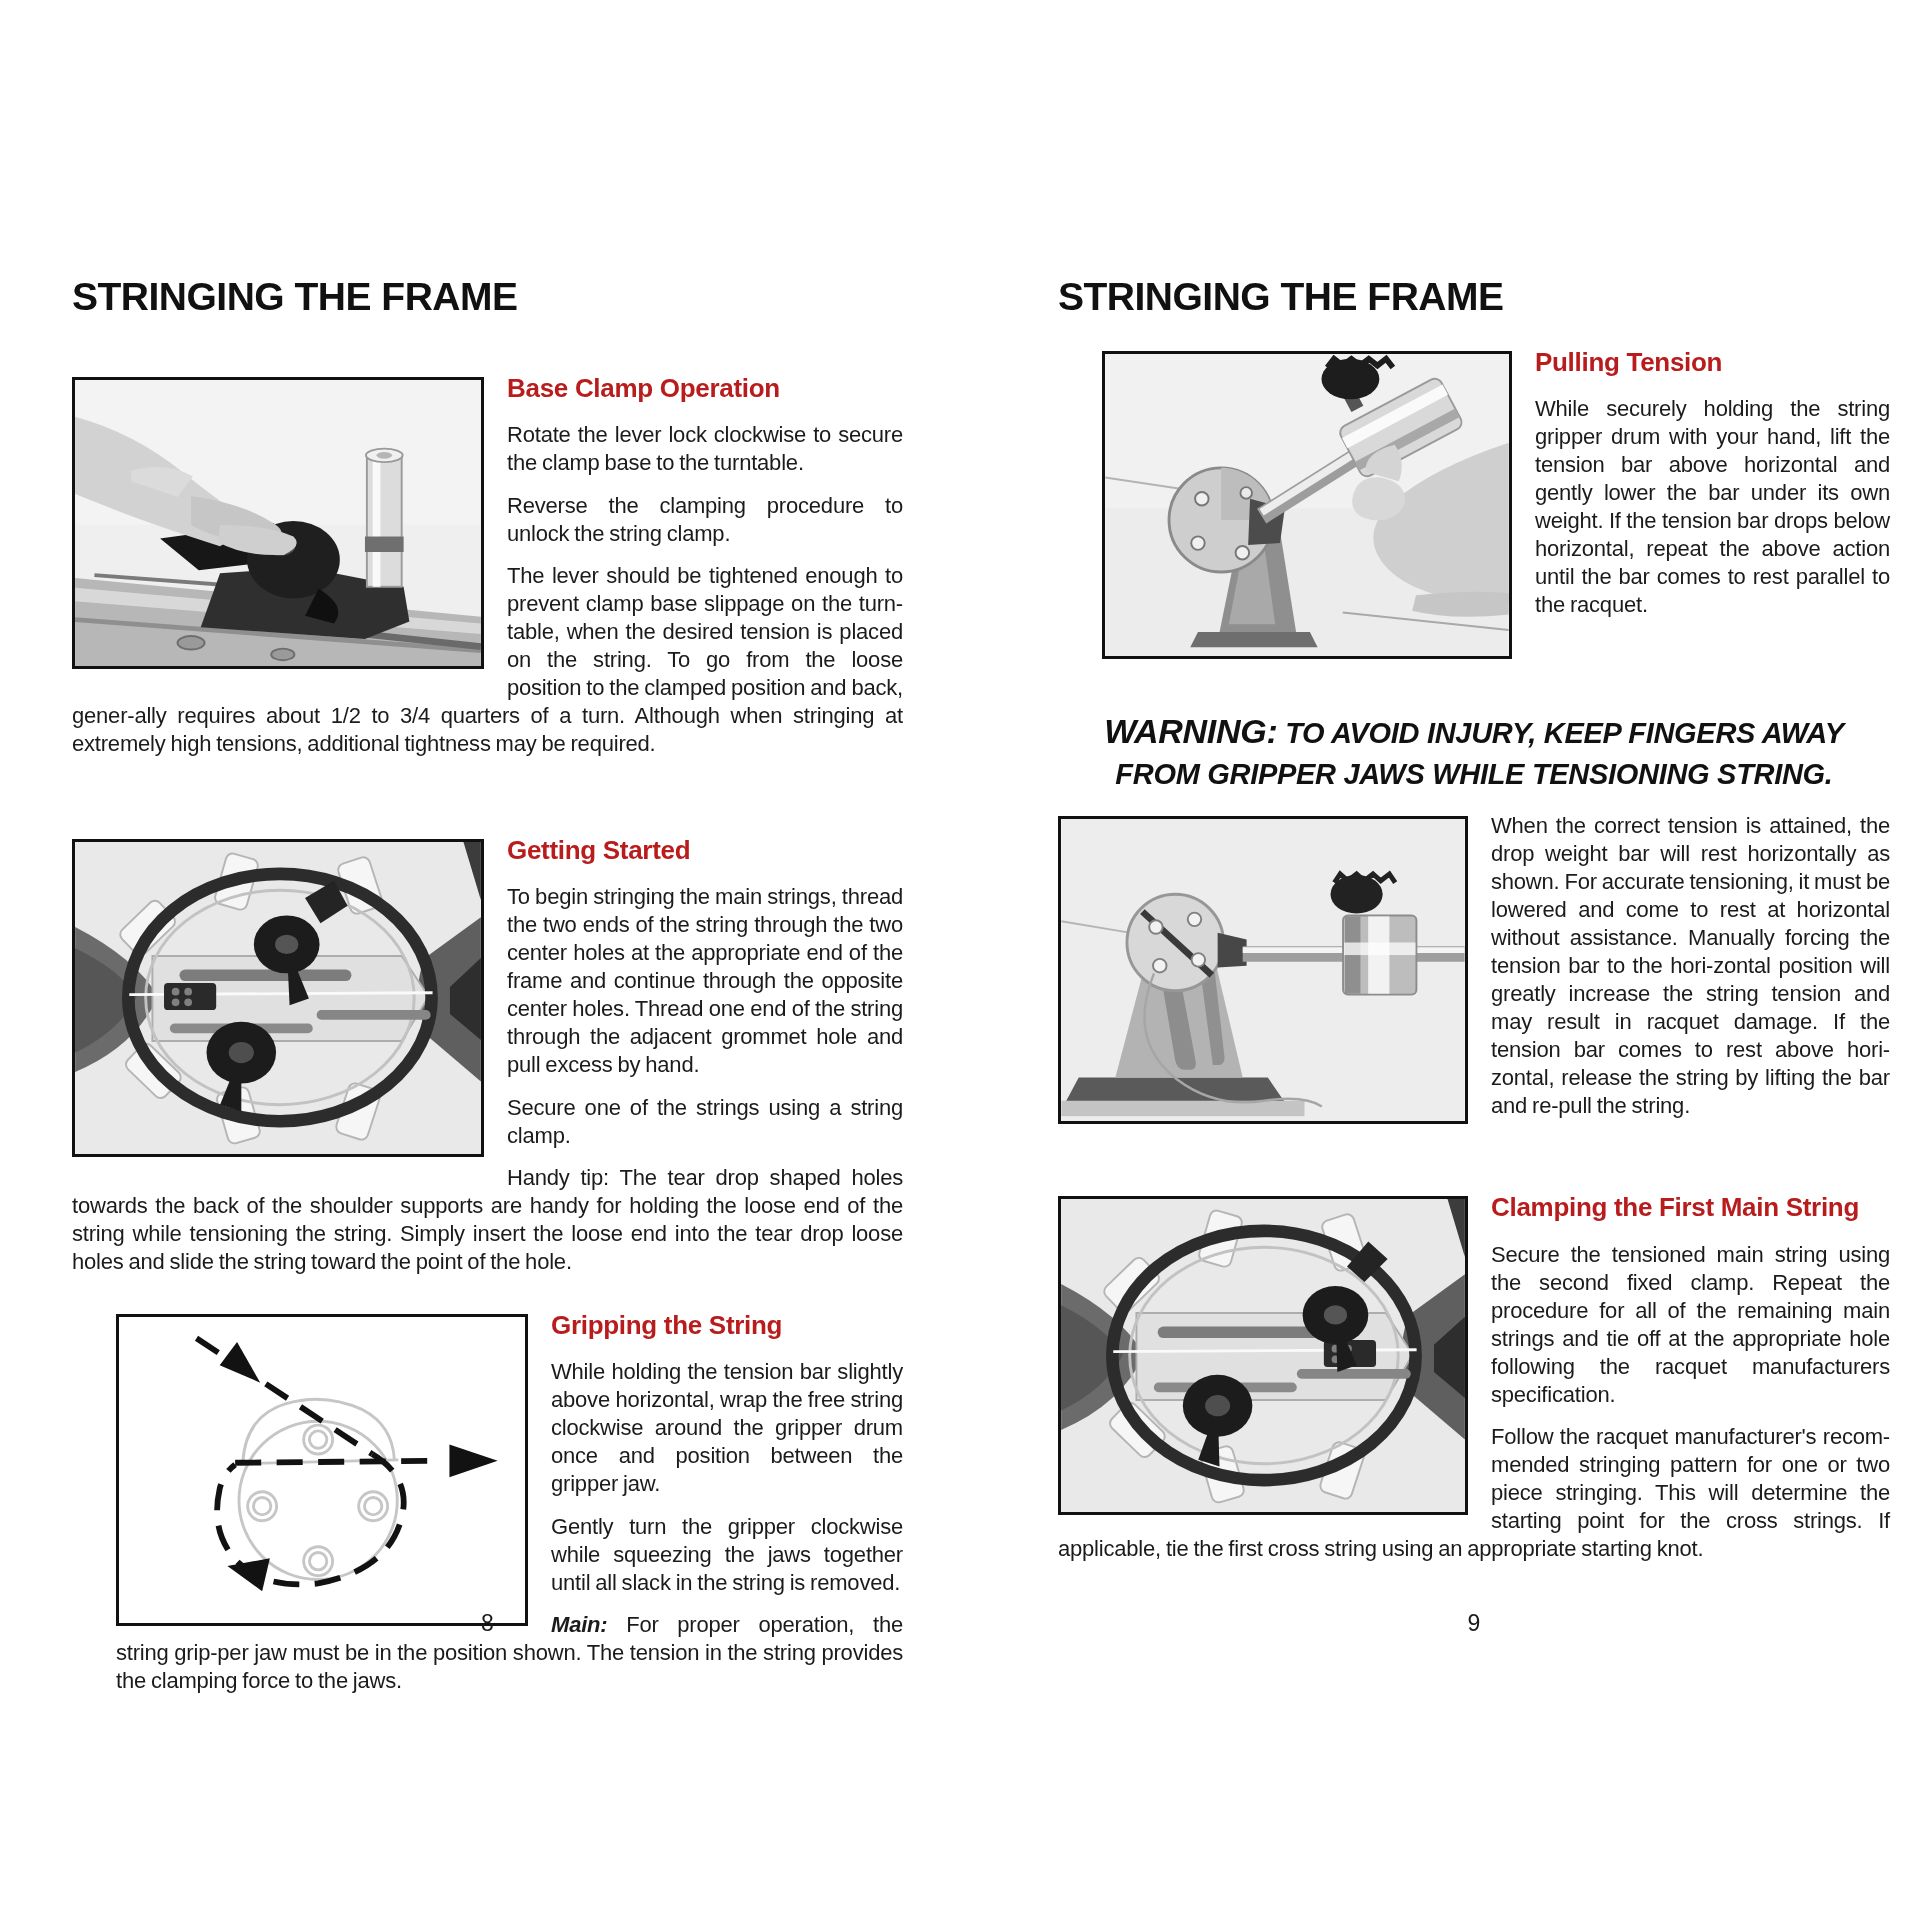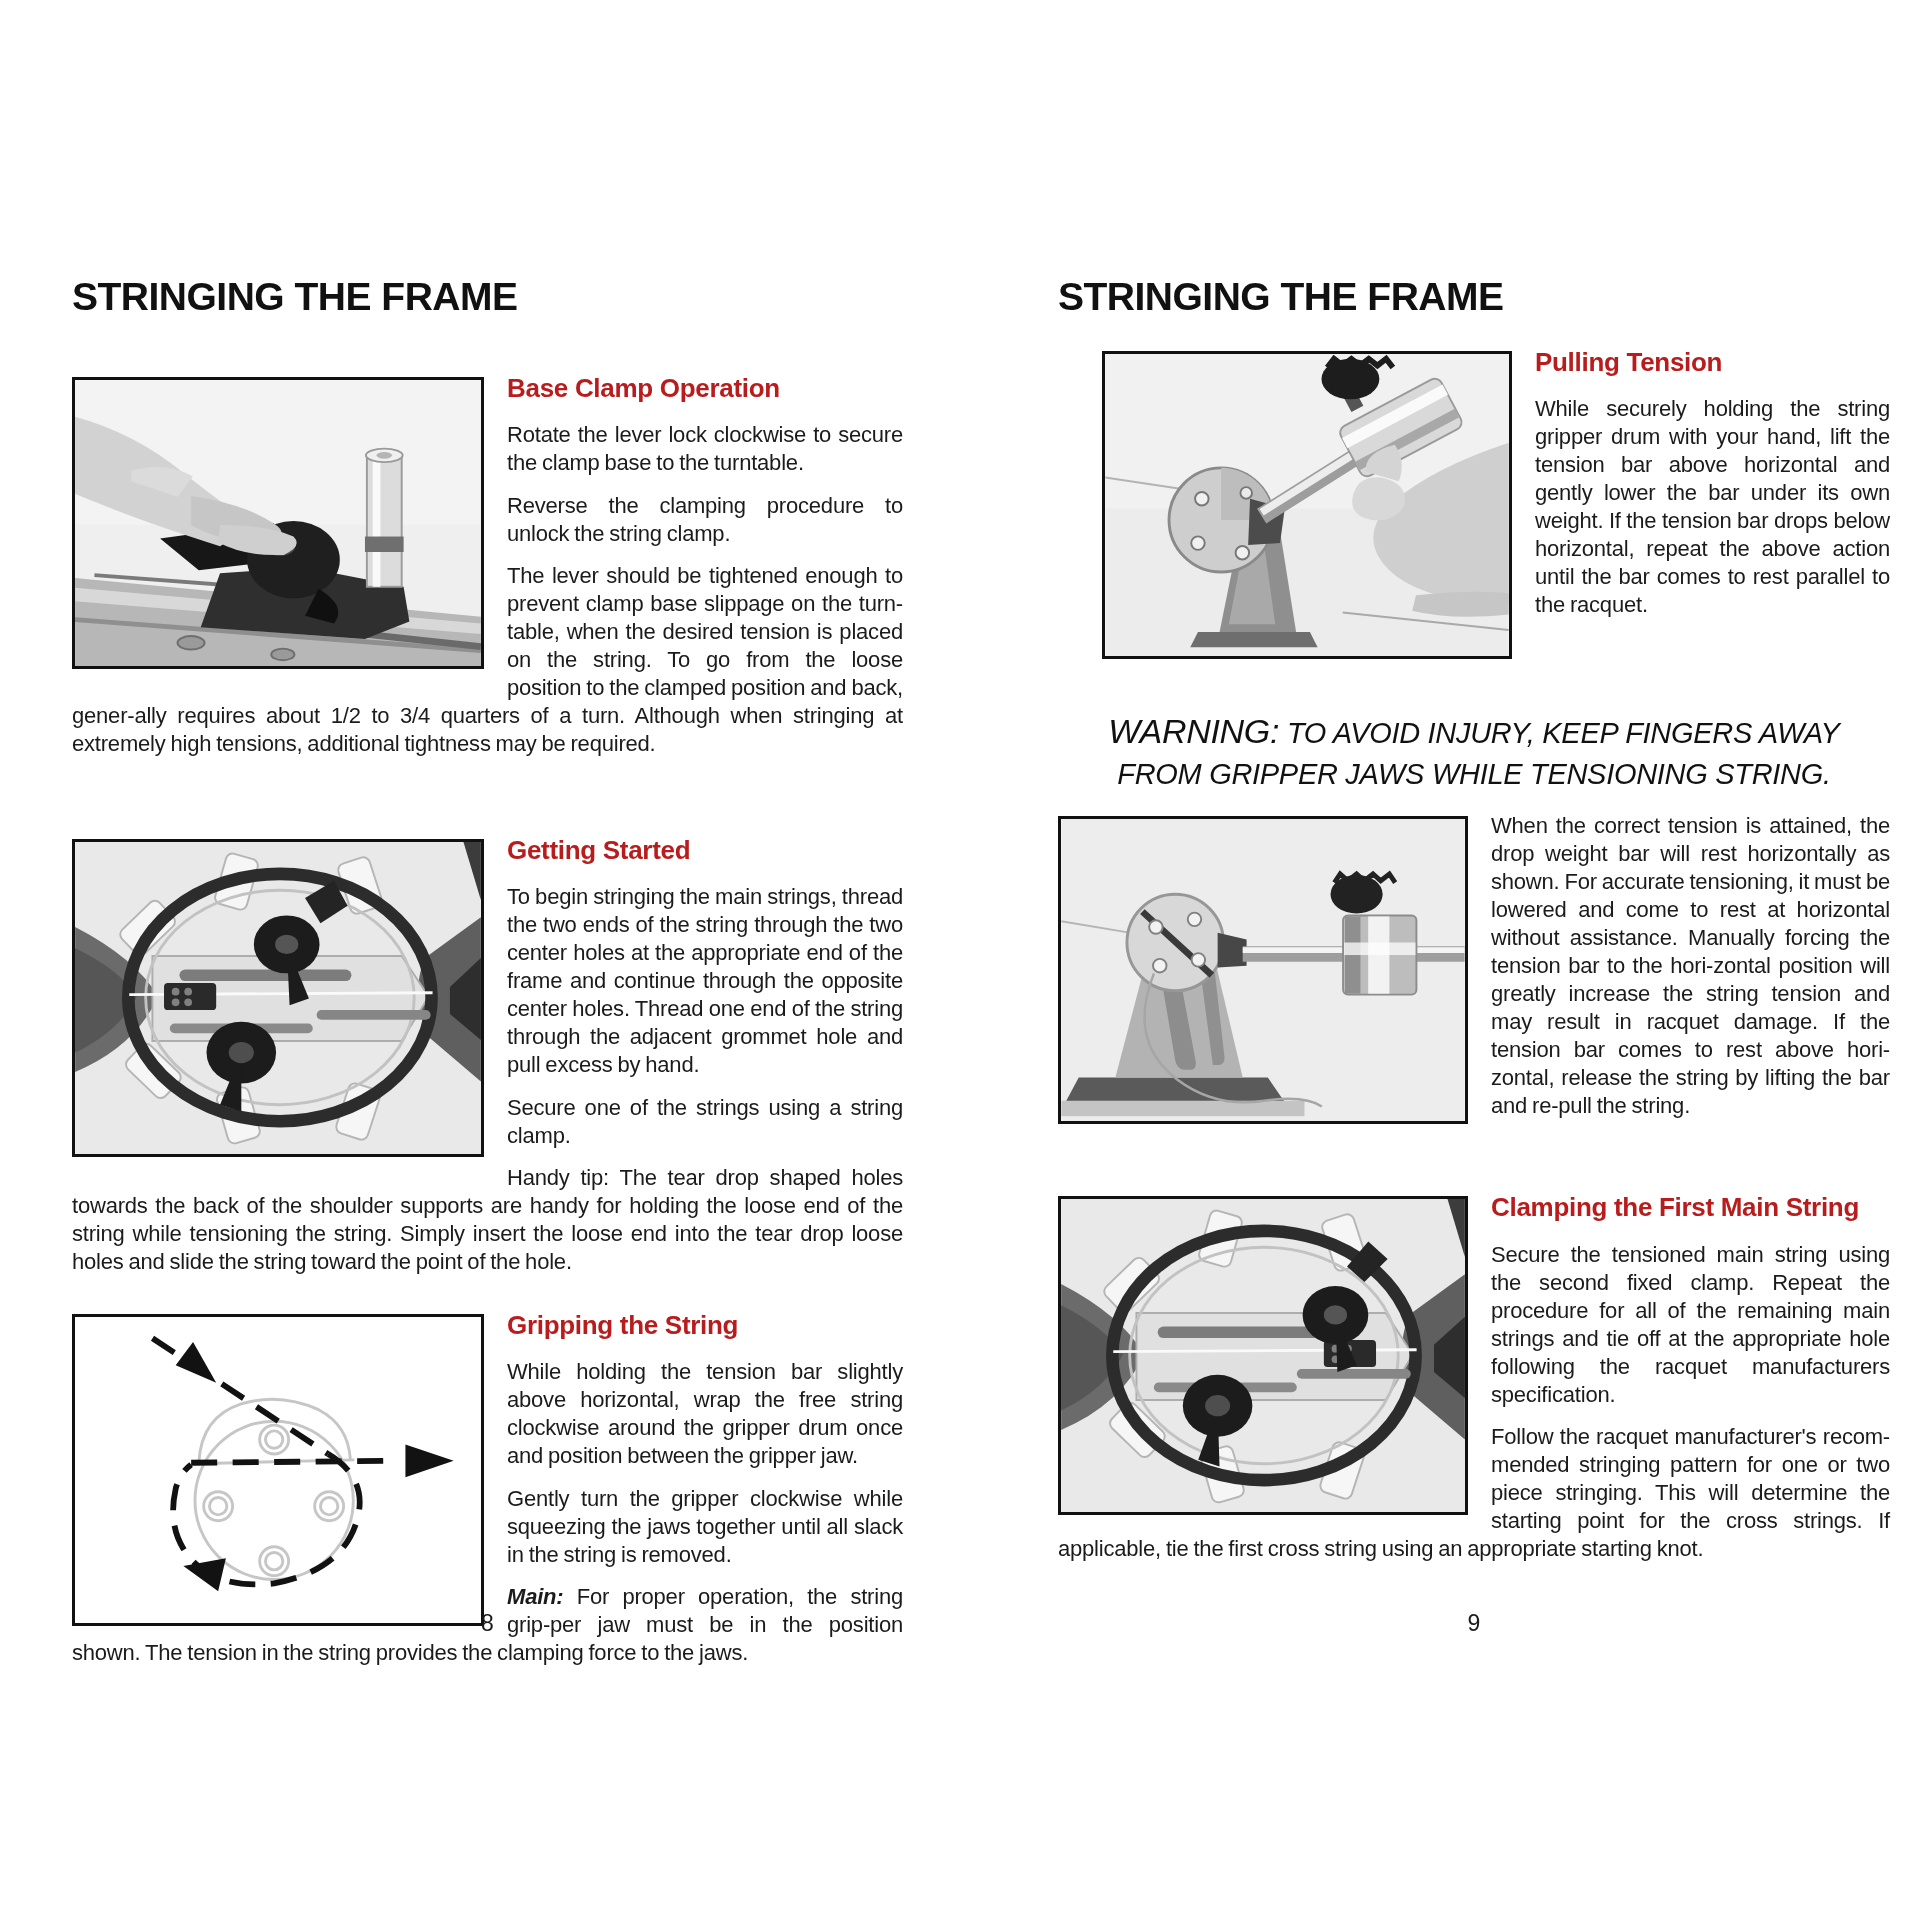--- a/index.html
+++ b/index.html
@@ -42,29 +42,29 @@
     line-height:28px;
     letter-spacing:-0.2px;
     word-spacing:-1px;
     text-align:justify;
     margin:0 0 14.5px 0;
   }
   .clear{clear:both;height:0;}
 
   .sec1{margin-top:54px;}
   .sec2{margin-top:62px;}
-  .sec3{margin-top:19.3px;}
+  .sec3{margin-top:19.3px;margin-left:44px;}
   .secA{margin-top:28px;padding-left:44px;}
   .secB{margin-top:0;}
   .secC{margin-top:58px;}
 
   .warning{
     margin:44px 0 17.4px 0;
     text-align:center;
-    font-weight:normal;
+    font-weight:bold;
     font-style:italic;
     font-size:29px;
     line-height:41px;
     letter-spacing:-0.3px;
     color:#111;
   }
   .warning .wlabel{font-size:34px;}
 
   .pagenum{
     position:absolute;

